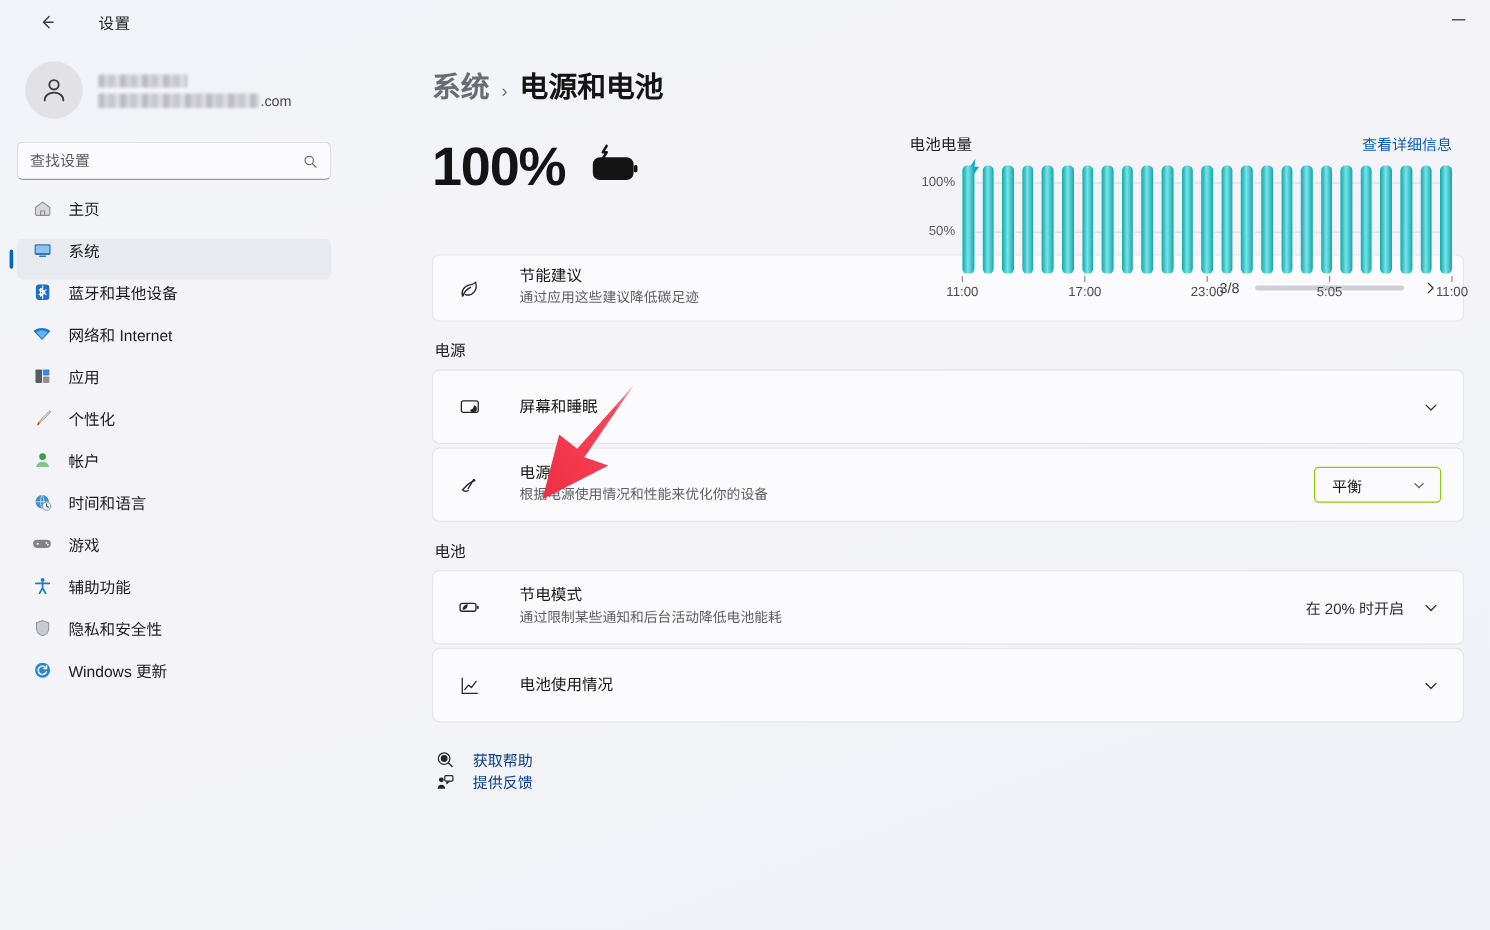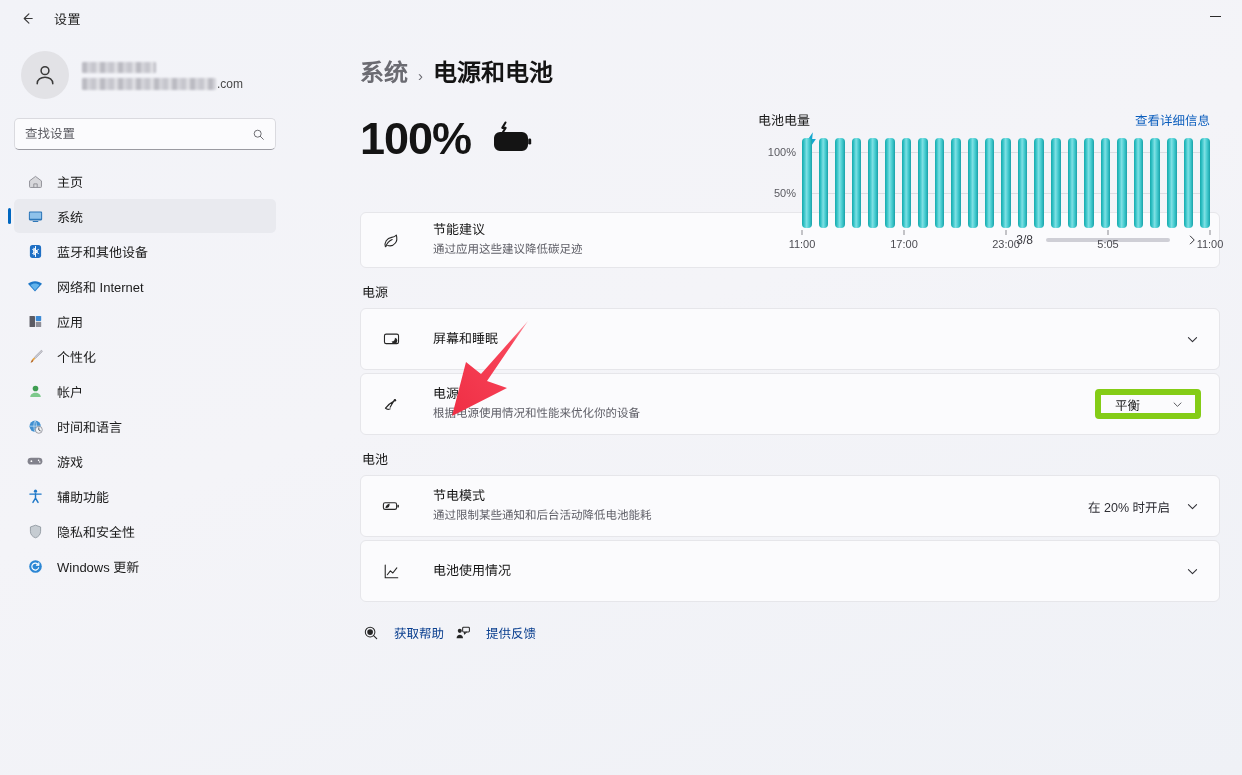--- a/index.html
+++ b/index.html
@@ -25,22 +25,22 @@
     background: linear-gradient(160deg, #f2f3f8 0%, #f4f4f8 45%, #eff1f6 100%);
   }
 
   
   .titlebar {
     position: absolute;
     top: 0; left: 0;
     width: 1238px; height: 36px;
     display: flex;
     align-items: center;
-    gap: 12px;
-    padding-left: 12px;
+    gap: 28px;
+    padding-left: 24px;
   }
   .back-btn {
     width: 30px; height: 28px;
     display: flex; align-items: center; justify-content: center;
     border-radius: 5px;
     color: #3a3a3a;
     cursor: pointer;
   }
   .titlebar-title {
     font-size: 13px;
@@ -152,21 +152,20 @@
   .navlist {
     margin-top: 14px;
     display: flex;
     flex-direction: column;
     gap: 1px;
   }
   .navitem {
     position: relative;
     height: 34px;
     display: flex;
-    align-items: center;
     gap: 13px;
     padding-left: 12px;
     border-radius: 5px;
     cursor: pointer;
     font-size: 13px;
     color: #1b1b1b;
   }
   .navitem.active { background: #e9eaef; }
   .navitem.active::before {
     content: "";
@@ -379,38 +378,37 @@
     width: 18px;
   }
   .value-text {
     font-size: 12.5px;
     color: #2d2d33;
     white-space: nowrap;
   }
   .dropdown {
     height: 30px;
     min-width: 106px;
-    border: 6px solid #84cc16;
+    border: 1px solid #84cc16;
     border-radius: 4px;
     background: #fbfbfd;
     display: flex;
     align-items: center;
     justify-content: space-between;
     padding: 0 9px 0 14px;
     font-size: 12.5px;
     color: #191919;
     cursor: pointer;
   }
 
   
   .footer {
     margin-top: 21px;
     display: flex;
-    flex-direction: row;
-    gap: 10px;
+    flex-direction: column;
     padding-left: 2px;
   }
   .flink {
     display: flex;
     align-items: center;
     gap: 14px;
     cursor: pointer;
     width: fit-content;
   }
   .flink-icon {

